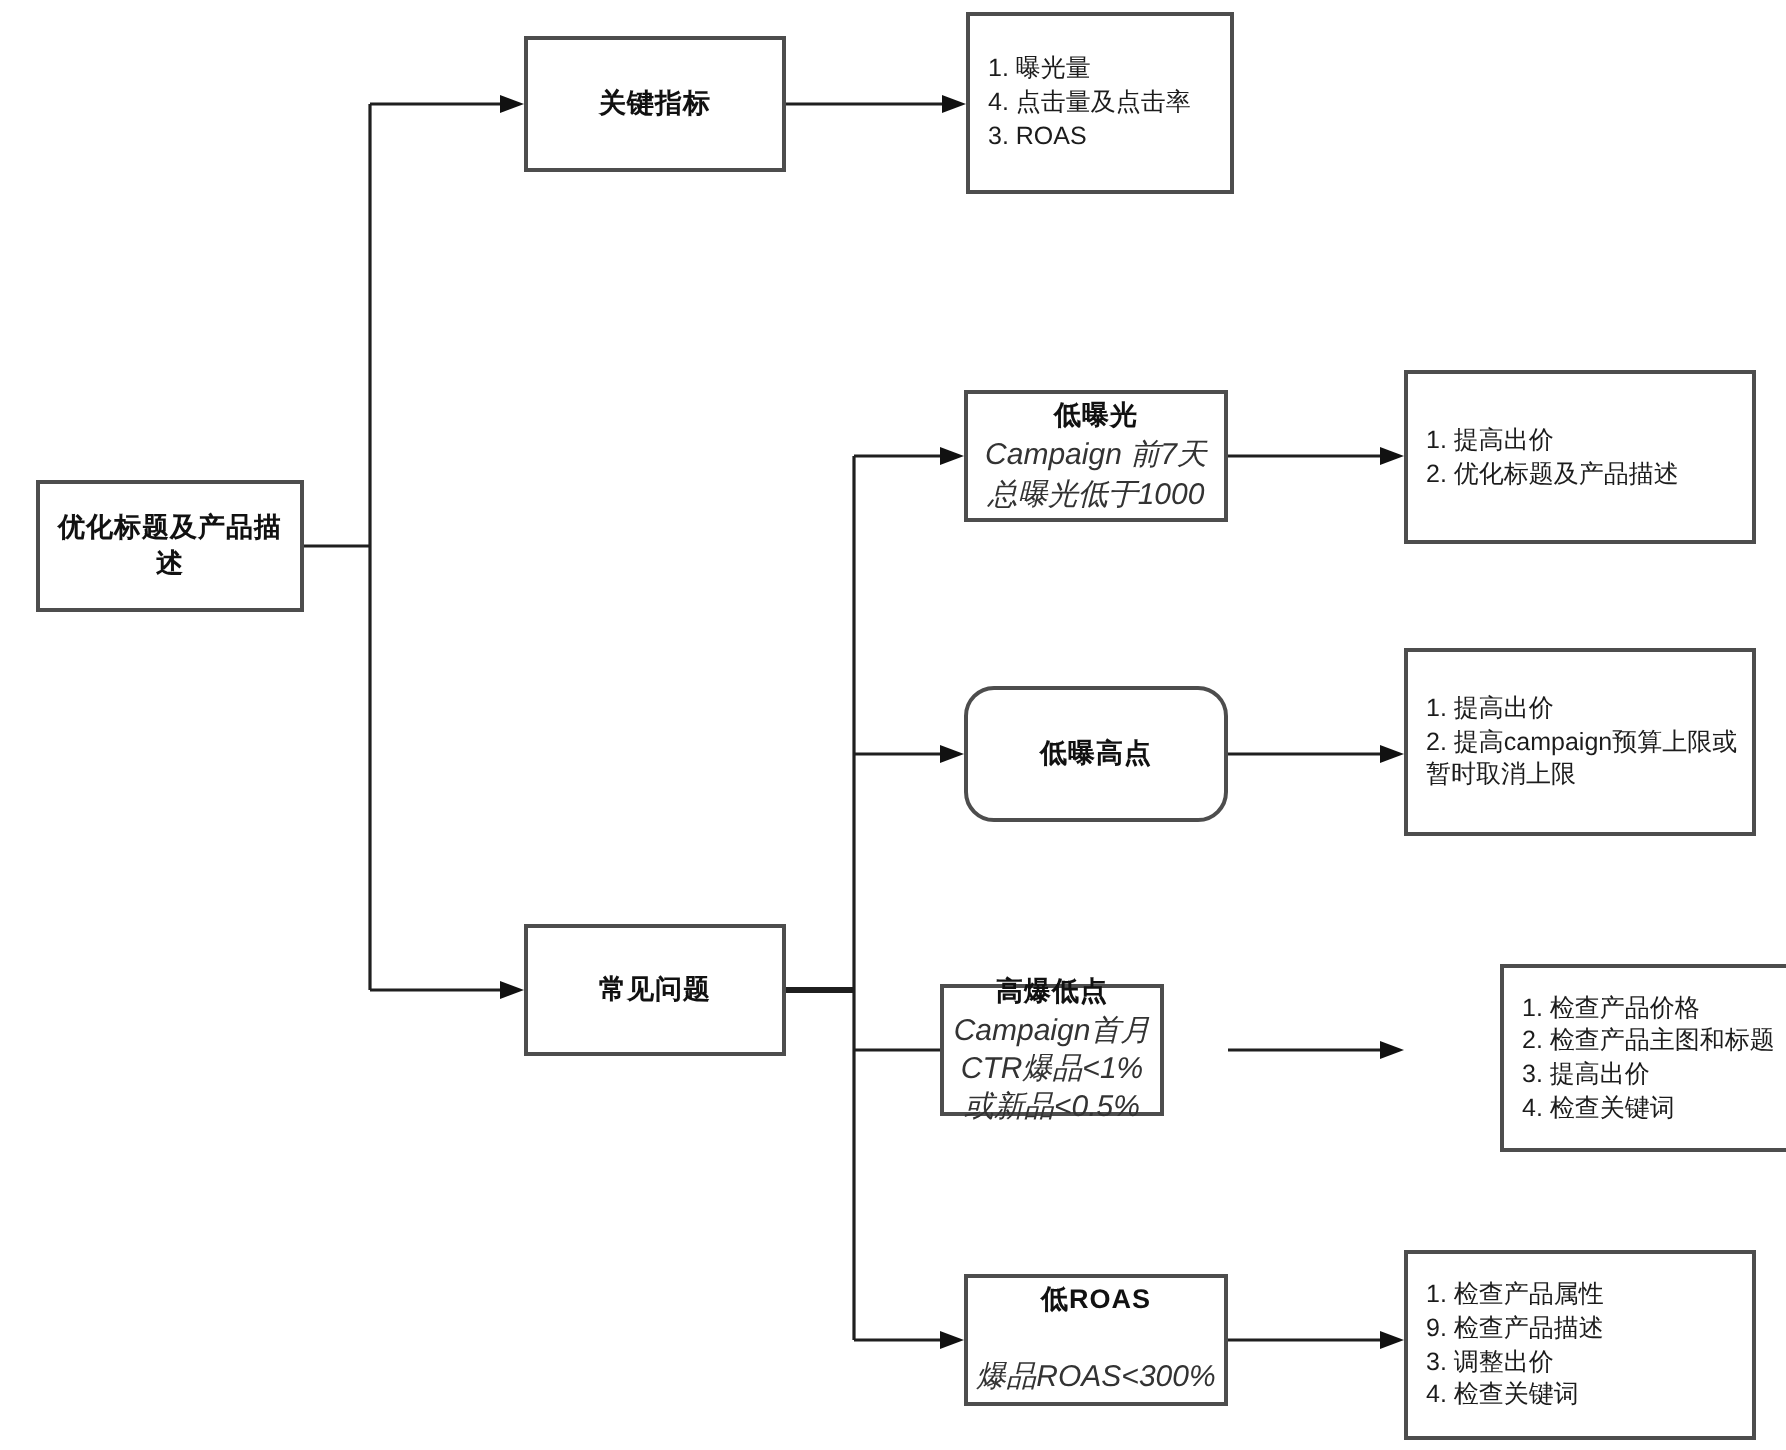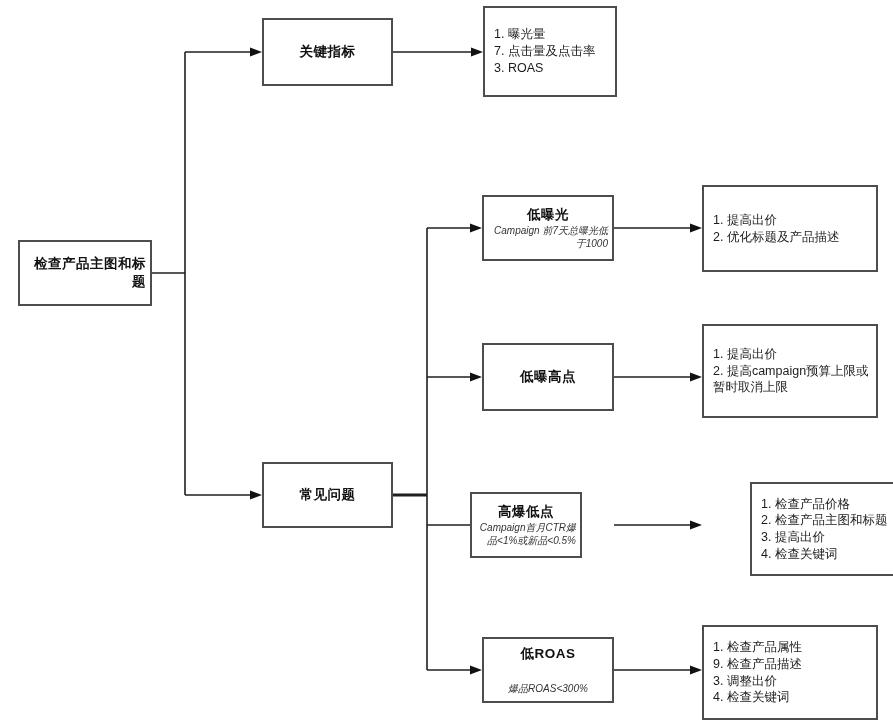--- a/index.html
+++ b/index.html
@@ -19,32 +19,32 @@
   }
   .node {
     position: absolute;
     box-sizing: border-box;
     background: #ffffff;
     border: 2px solid #4d4d4d;
     display: flex;
     flex-direction: column;
     align-items: center;
     justify-content: center;
-    text-align: right;
+    text-align: center;
     padding: 2px 4px;
   }
   .node-title {
     font-weight: bold;
     font-size: 13.5px;
     color: #111111;
     letter-spacing: 0.5px;
   }
   .issue-cond {
     font-style: italic;
-    font-size: 10px;
+    font-size: 15px;
     color: #333333;
     line-height: 1.28;
     margin-top: 1px;
   }
   .listbox {
     align-items: stretch;
     text-align: left;
     padding: 4px 6px 4px 9px;
   }
   .list-line {
@@ -94,52 +94,52 @@
       <polygon points="482,525 470,520.5 470,529.5"></polygon>
       <polygon points="482,670 470,665.5 470,674.5"></polygon>
       <polygon points="702,228 690,223.5 690,232.5"></polygon>
       <polygon points="702,377 690,372.5 690,381.5"></polygon>
       <polygon points="702,525 690,520.5 690,529.5"></polygon>
       <polygon points="702,670 690,665.5 690,674.5"></polygon>
     </g>
   </svg>
 
   <div class="node" style="left:18px; top:240px; width:134px; height:66px;">
-    <span class="node-title">检查产品主图和标题</span>
+    <span class="node-title">优化标题及产品描述</span>
   </div>
 
   <div class="node" style="left:262px; top:18px; width:131px; height:68px;">
     <span class="node-title">关键指标</span>
   </div>
 
   <div class="node listbox" style="left:483px; top:6px; width:134px; height:91px;">
     <div>
         <div class="list-line">1. 曝光量</div>
-        <div class="list-line">7. 点击量及点击率</div>
+        <div class="list-line">4. 点击量及点击率</div>
         <div class="list-line">3. ROAS</div>
       </div>
   </div>
 
   <div class="node" style="left:262px; top:462px; width:131px; height:66px;">
     <span class="node-title">常见问题</span>
   </div>
 
   <div class="node" style="left:482px; top:195px; width:132px; height:66px;">
     <span class="node-title">低曝光</span>
     <span class="issue-cond">Campaign 前7天总曝光低于1000</span>
   </div>
 
   <div class="node listbox" style="left:702px; top:185px; width:176px; height:87px;">
     <div>
         <div class="list-line">1. 提高出价</div>
         <div class="list-line">2. 优化标题及产品描述</div>
       </div>
   </div>
 
-  <div class="node" style="left:482px; top:343px; width:132px; height:68px;">
+  <div class="node" style="left:482px; top:343px; width:132px; height:68px;border-radius:15px;">
     <span class="node-title">低曝高点</span>
   </div>
 
   <div class="node listbox" style="left:702px; top:324px; width:176px; height:94px;">
     <div>
         <div class="list-line">1. 提高出价</div>
         <div class="list-line">2. 提高campaign预算上限或暂时取消上限</div>
       </div>
   </div>
 

